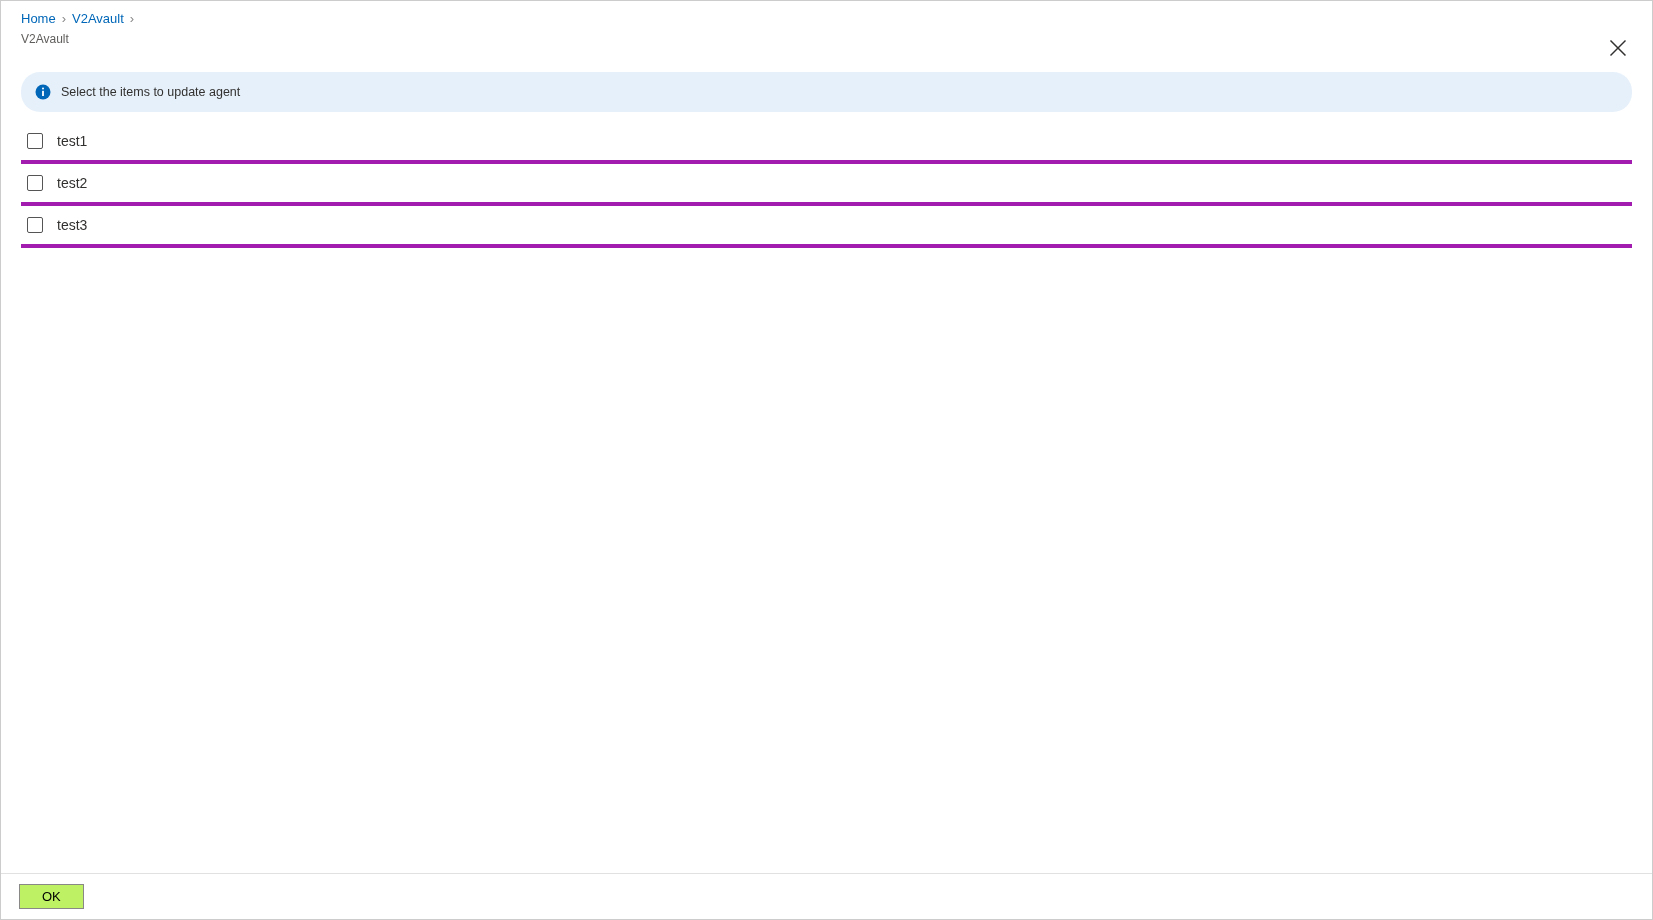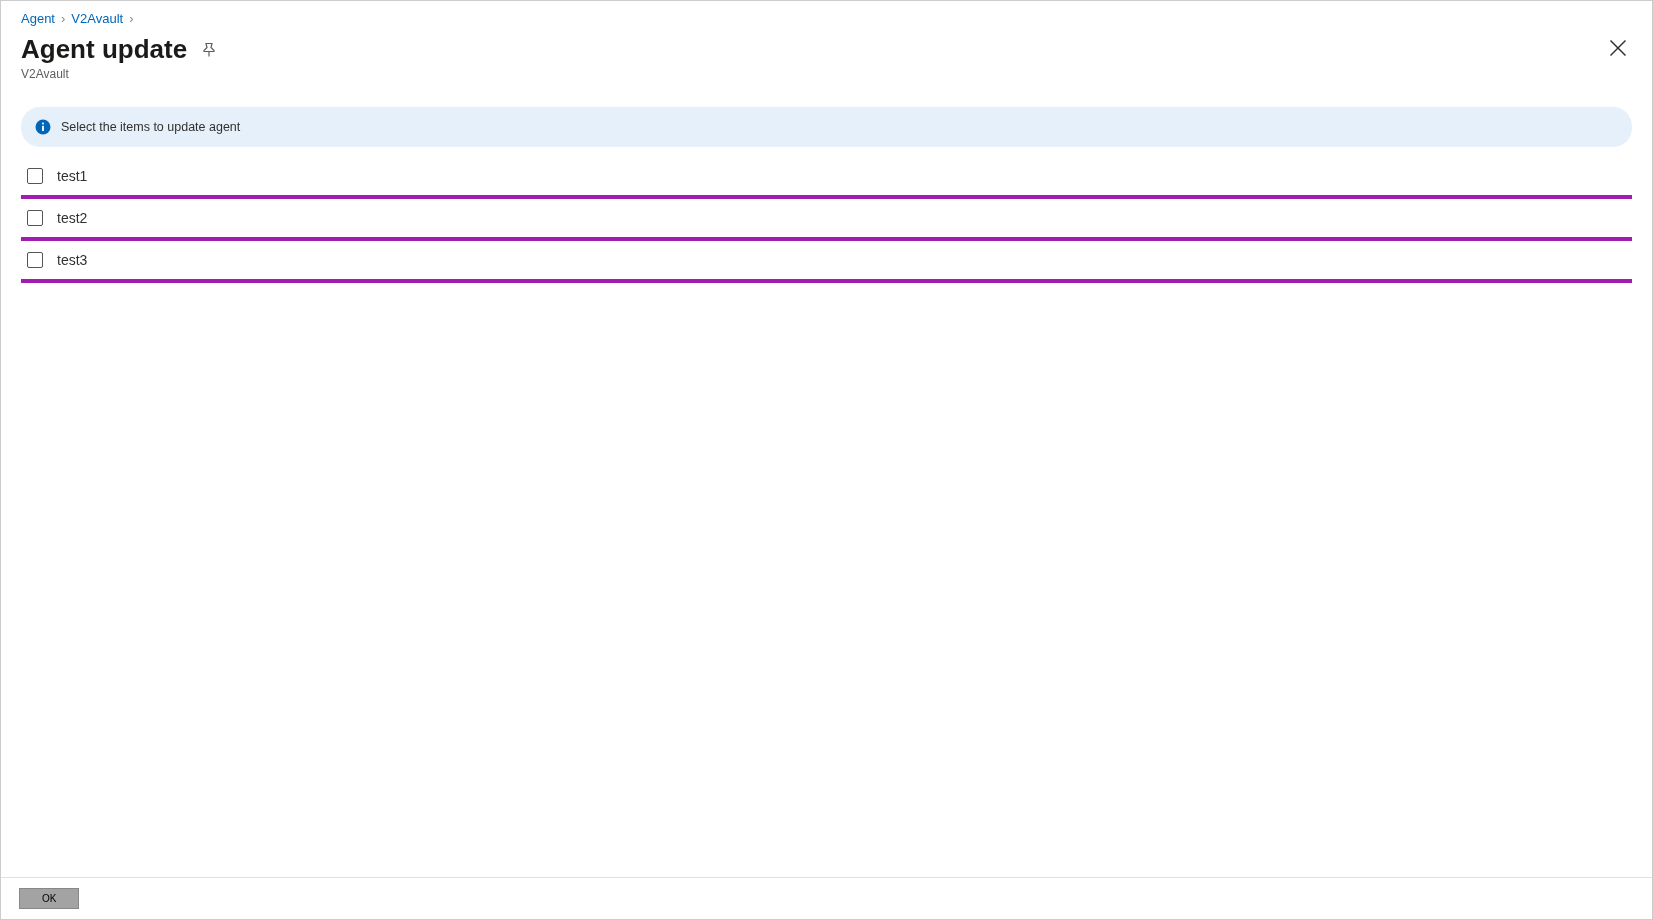--- a/index.html
+++ b/index.html
@@ -137,47 +137,38 @@
       background: #fff;
       cursor: pointer;
       flex-shrink: 0;
     }
     .footer {
       border-top: 1px solid #e1e1e1;
       padding: 10px 18px;
     }
     .ok-btn {
       border: 1px solid #8a8886;
-      background: #a3a3a3;
+      background: #bef264;
       padding: 4px 22px;
-      font-size: 10px;
+      font-size: 13px;
       cursor: pointer;
     }
   </style>
 </head>
 <body>
 
 <div class="breadcrumb">
-  <a>Agent</a>
+  <a>Home</a>
   <span class="sep">›</span>
   <a>V2Avault</a>
   <span class="sep">›</span>
 </div>
 
 <div class="header-row">
   <div class="header-left">
-    <div class="title-row">
-      <div class="page-title">Agent update</div>
-      <span class="pin-icon">
-        <svg viewBox="0 0 16 16" fill="none" stroke="currentColor" stroke-width="1.2">
-          <path d="M5 1.5h6l-1 4 3 3v1H3v-1l3-3-1-4z"></path>
-          <line x1="8" y1="9.5" x2="8" y2="14.5"></line>
-        </svg>
-      </span>
-    </div>
     <div class="subtitle">V2Avault</div>
   </div>
   <div class="close-btn">
     <svg viewBox="0 0 16 16" stroke="currentColor" stroke-width="1.2">
       <line x1="2" y1="2" x2="14" y2="14"></line>
       <line x1="14" y1="2" x2="2" y2="14"></line>
     </svg>
   </div>
 </div>
 

